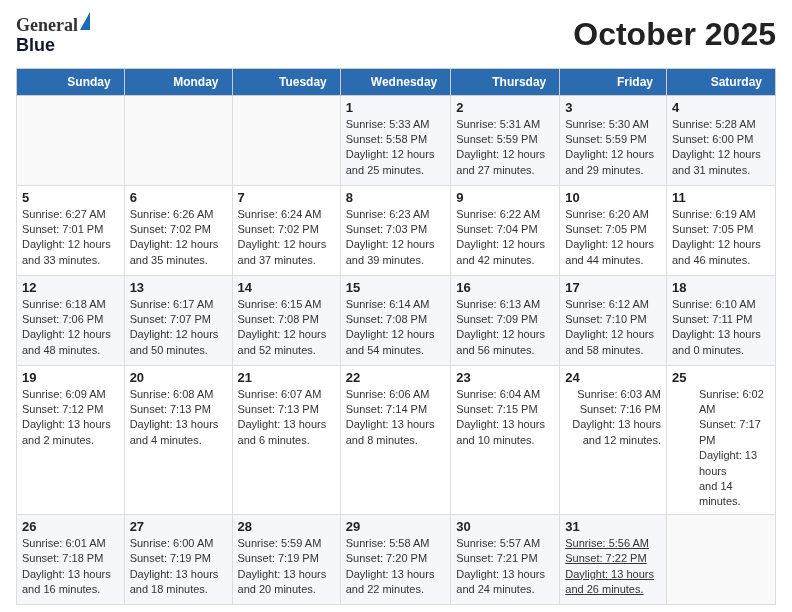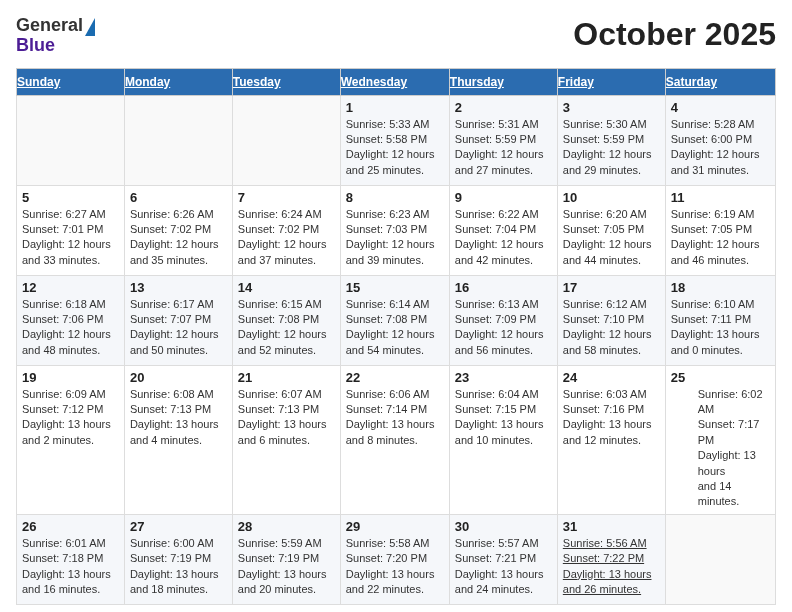--- a/index.html
+++ b/index.html
@@ -19,21 +19,21 @@
     .logo {
       display: flex;
       align-items: center;
     }
     .logo-text {
       font-size: 18px;
       font-weight: bold;
       line-height: 1.1;
     }
     .logo-general { color: #333; }
-    .logo-blue { color: #4c1d95; }
+    .logo-blue { color: #0f172a; }
     .logo-triangle {
       width: 0;
       height: 0;
       border-left: 10px solid transparent;
       border-bottom: 18px solid #1a6bb0;
       margin-left: 2px;
       margin-top: -4px;
     }
     .title-block {
       text-align: right;
@@ -51,26 +51,25 @@
     table {
       width: 100%;
       border-collapse: collapse;
       font-size: 11px;
     }
     thead tr {
       background: #2b6cb0;
       color: #fff;
     }
     thead th {
-      padding: 6px 0;
-      text-align: left;
+      padding: 6px 13px;
+      text-align: right;
       font-weight: bold;
       font-size: 12px;
       border: 1px solid #ccc;
-      text-decoration: underline;
     }
     tbody tr {
       background: #fff;
     }
     tbody tr:nth-child(odd) td {
       background: #f5f7fa;
     }
     tbody tr:nth-child(even) td {
       background: #fff;
     }
@@ -96,21 +95,21 @@
     .empty-cell {
       background: #f9f9f9 !important;
     }
   </style>
 </head>
 <body>
 
 <div class="header">
   <div class="logo">
     <div>
-      <div style="display:flex;align-items:flex-end;">
+      <div style="display:flex;align-items:flex-start;font-family:Liberation Serif, serif;">
         <span class="logo-text">
           <span class="logo-general">General</span>
         </span>
         <div class="logo-triangle"></div>
       </div>
       <div style="display:flex;align-items:center;">
         <span class="logo-text">
           <span class="logo-blue">Blue</span>
         </span>
       </div>
@@ -300,21 +299,21 @@
         </td>
         <td>
           <span class="day-number">23</span>
           <div class="day-info" style="white-space: pre-line;">Sunrise: 6:04 AM
 Sunset: 7:15 PM
 Daylight: 13 hours
 and 10 minutes.</div>
         </td>
         <td>
           <span class="day-number">24</span>
-          <div class="day-info" style="white-space: pre-line;">Sunrise: 6:03 AM
+          <div class="day-info" style="white-space: pre-line; text-align: right;">Sunrise: 6:03 AM
 Sunset: 7:16 PM
 Daylight: 13 hours
 and 12 minutes.</div>
         </td>
         <td>
           <span class="day-number">25</span>
           <div class="day-info" style="white-space: pre-line; margin-left: 27px;">Sunrise: 6:02 AM
 Sunset: 7:17 PM
 Daylight: 13 hours
 and 14 minutes.</div>

